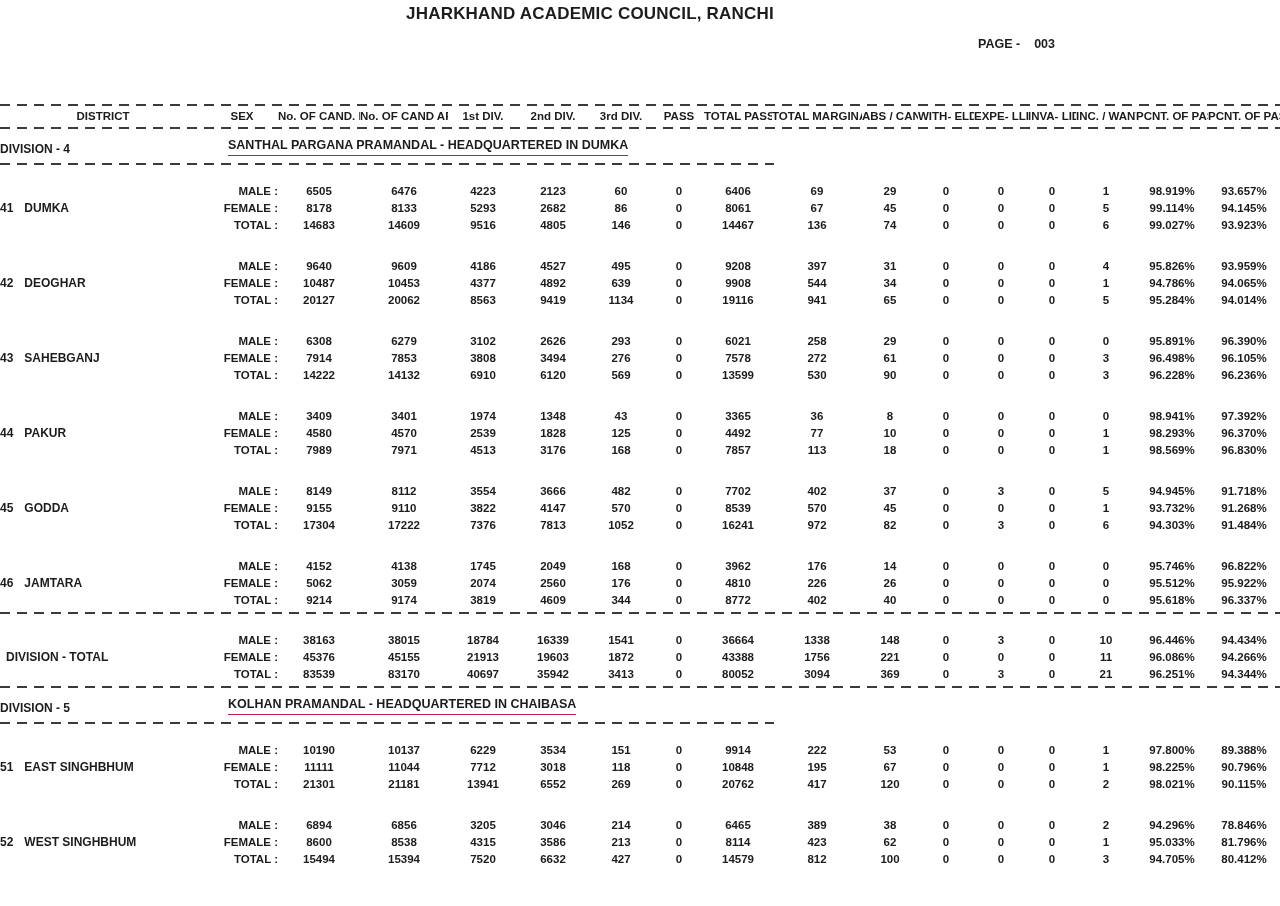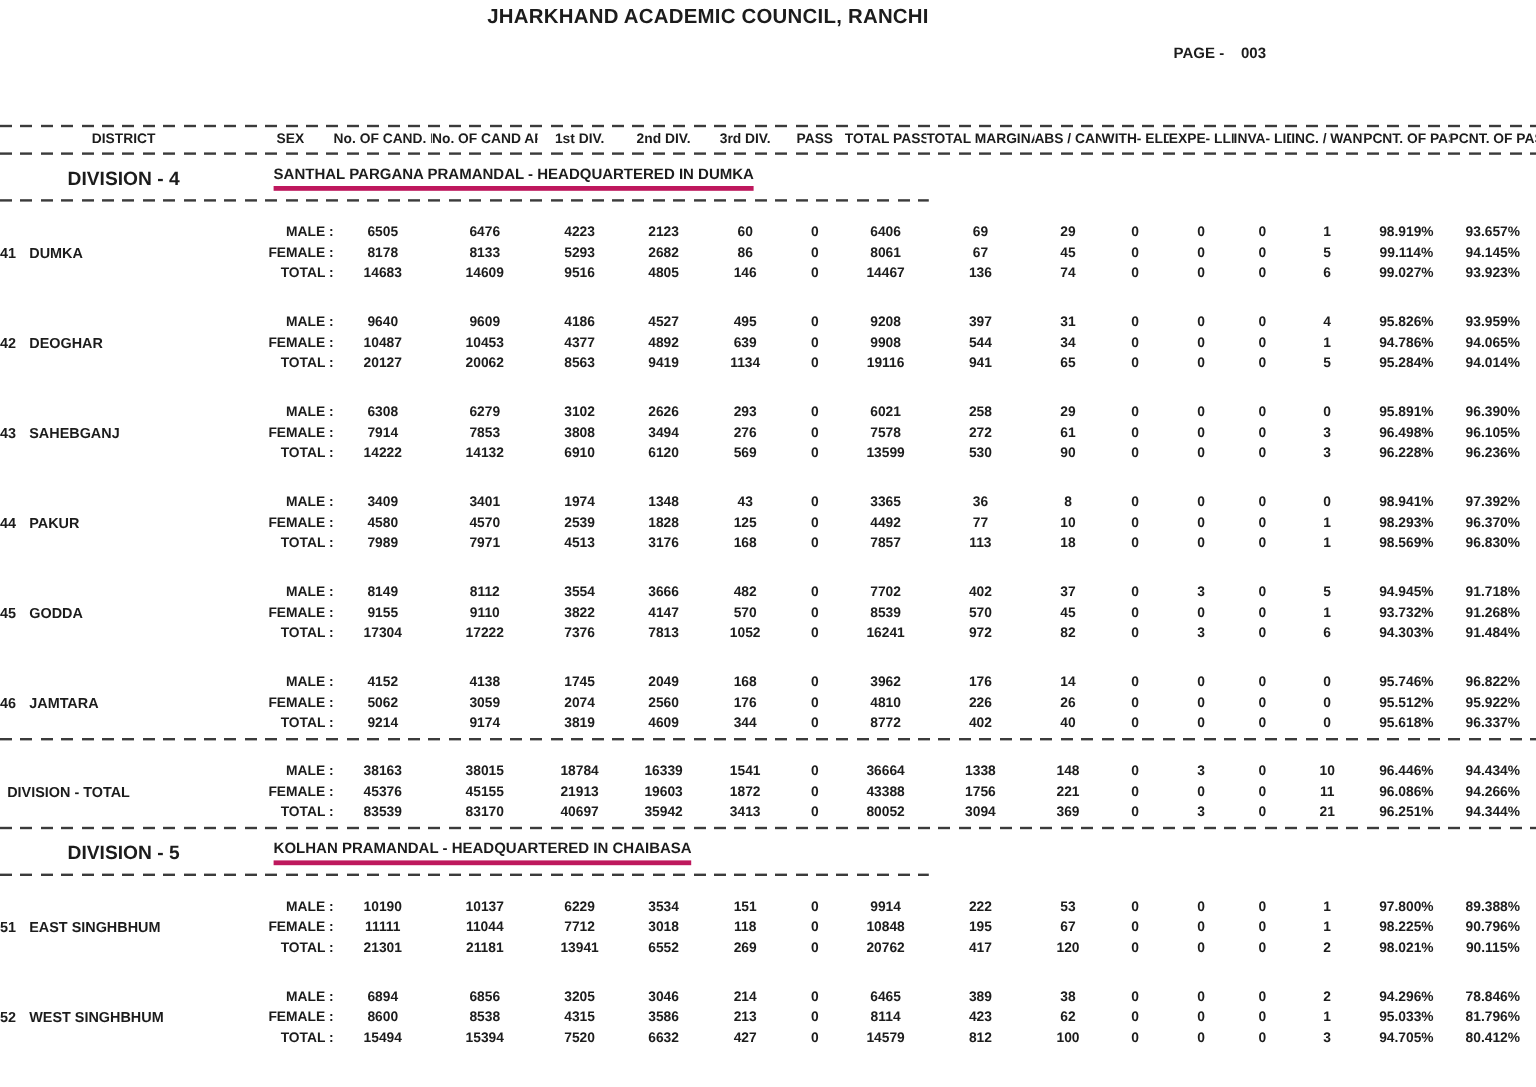--- a/index.html
+++ b/index.html
@@ -31,25 +31,25 @@
     white-space:pre-line;text-align:center;vertical-align:middle;
     font-size:11.5px;line-height:13px;padding:5px 0 6px;
   }
   tr.rule-row td{padding:4px 0;}
   .dash{
     height:2px;width:100%;
     background:repeating-linear-gradient(90deg,#3b3b3b 0 10px,transparent 10px 17px);
   }
   .dash.partial{width:60.5%;}
   tr.division-row td{padding:5px 0 3px;vertical-align:bottom;}
-  .div-label{text-align:center;font-size:16px;}
+  .div-label{font-size:12px;}
   .div-name-cell{text-align:left;}
   .div-name{
     display:inline-block;margin-left:22px;font-size:12.5px;
-    border-bottom:4px solid #be185d;padding-bottom:3px;
+    border-bottom:1px solid #be185d;padding-bottom:3px;
   }
   tr.spacer td{height:24px;}
   tr.spacer.small td{height:13px;}
   tr.spacer.first td{height:13px;}
   tr.data-row td{height:17px;vertical-align:middle;}
   td.district-cell{text-align:left;vertical-align:middle;padding-left:34px;font-size:12px;}
   td.district-cell .dcode{display:inline-block;margin-right:11px;text-align:center;}
   td.district-cell.total-label{padding-left:6px;font-size:12px;}
   td.sex-cell{text-align:right;padding-right:4px;}
   td.val{text-align:center;}

